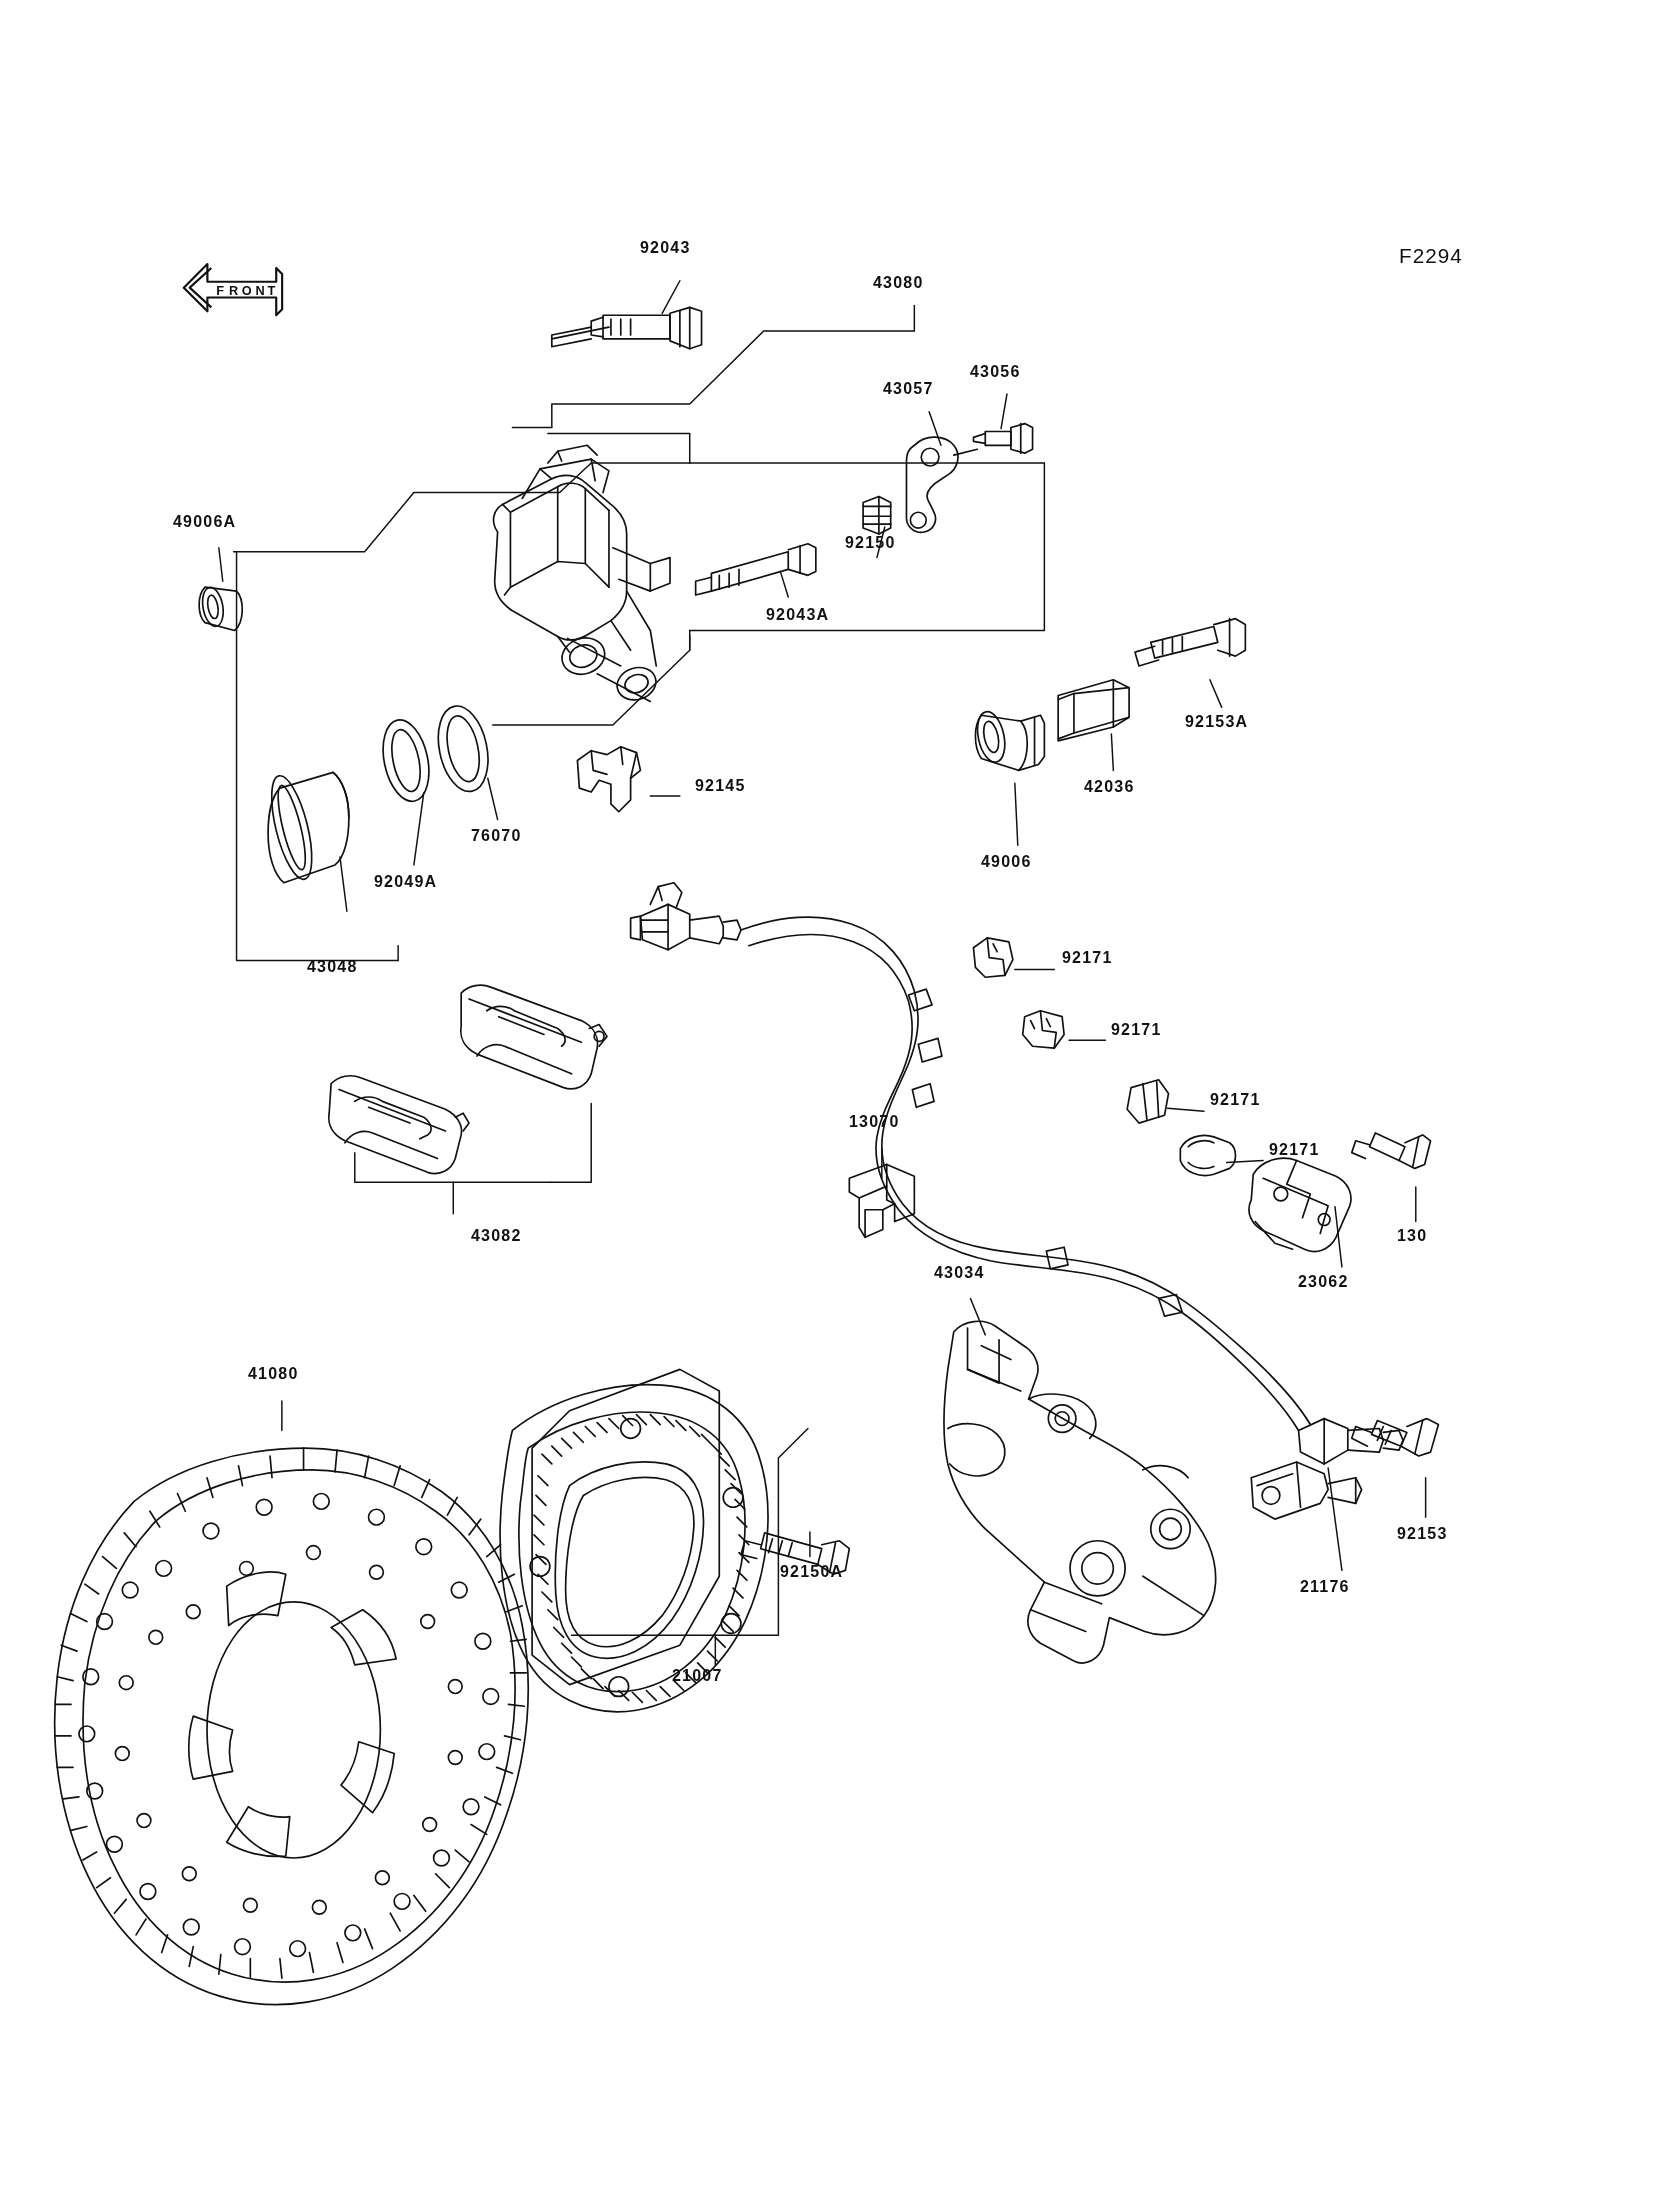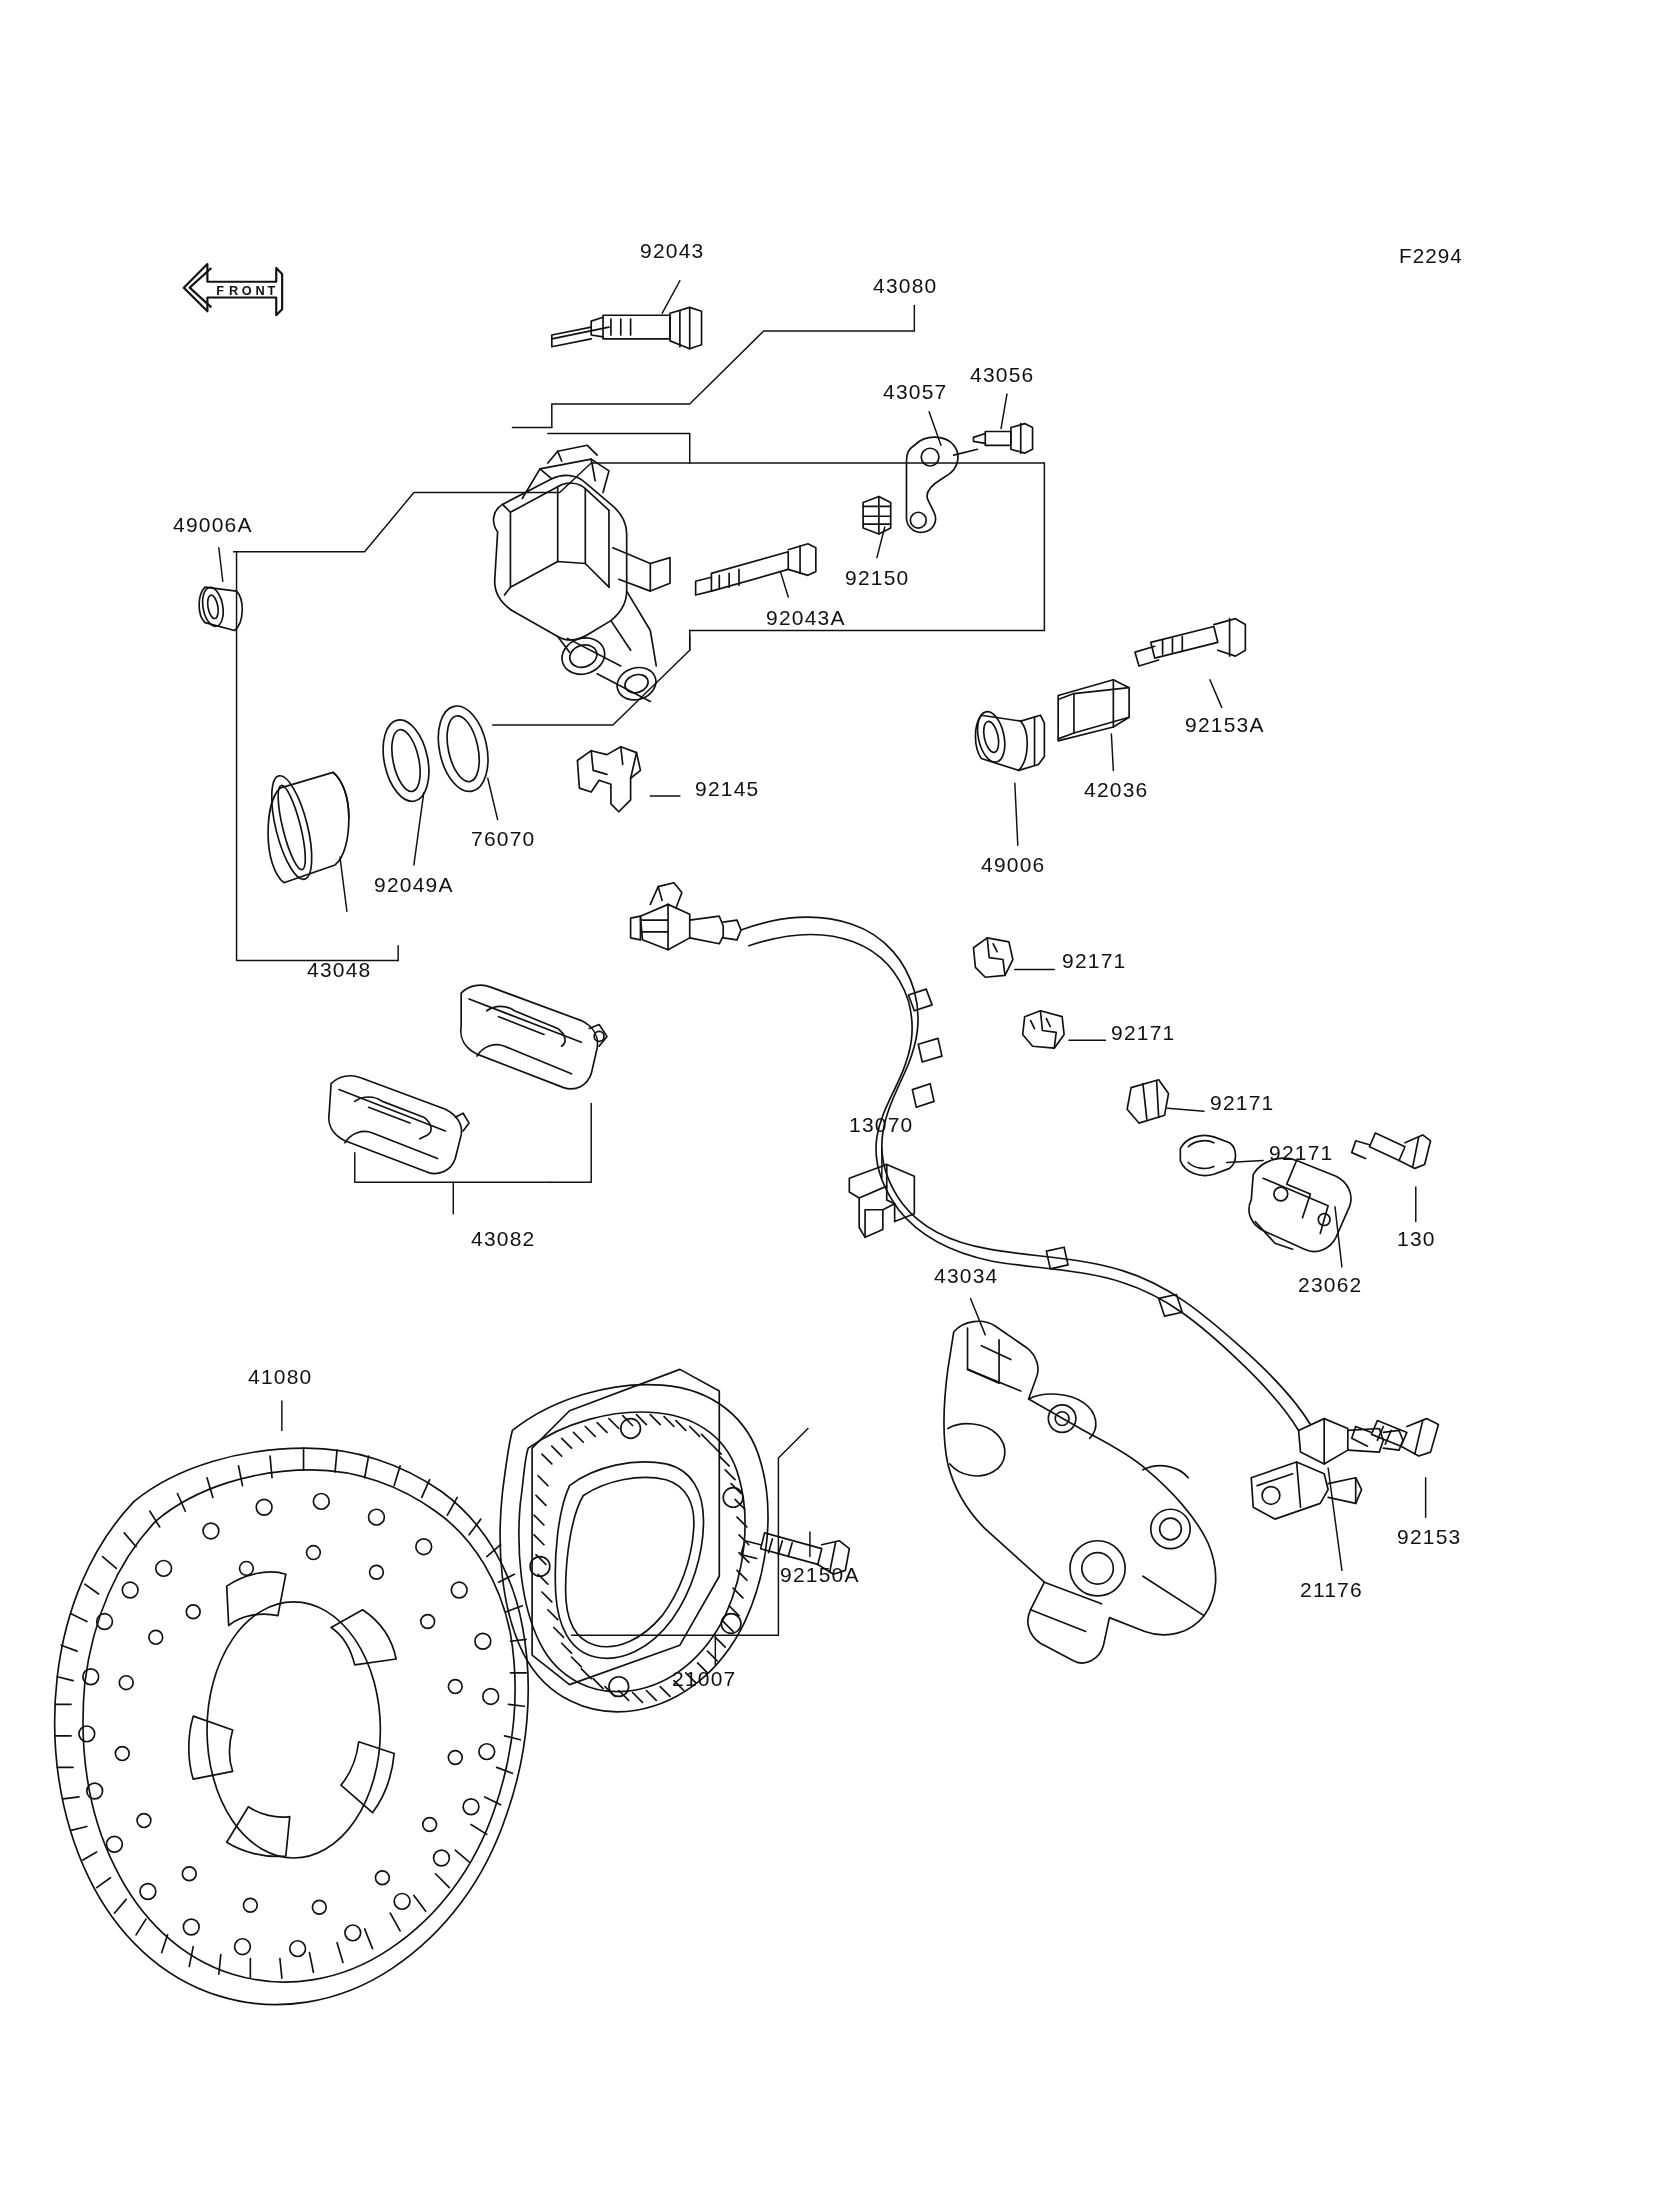--- a/index.html
+++ b/index.html
@@ -17,22 +17,22 @@
   }
   #sheet {
     position: absolute;
     left: 0; top: 0;
     width: 1675px;
     height: 2190px;
   }
   .label {
     position: absolute;
     font-family: "Liberation Sans", sans-serif;
-    font-weight: normal;
-    font-size: 21px;
+    font-weight: bold;
+    font-size: 16px;
     letter-spacing: 1.2px;
     white-space: nowrap;
     color: #111;
   }
   .sheetcode {
     position: absolute;
     font-family: "Liberation Sans", sans-serif;
     font-size: 20.7px;
     letter-spacing: 1px;
     color: #111;
@@ -479,21 +479,21 @@
     </g>
   </svg>
 
   <div class="sheetcode" style="left:1399px; top:244px;">F2294</div>
 
   <div class="label" style="left:640px;  top:239px;">92043</div>
   <div class="label" style="left:873px;  top:274px;">43080</div>
   <div class="label" style="left:883px;  top:380px;">43057</div>
   <div class="label" style="left:970px;  top:363px;">43056</div>
   <div class="label" style="left:173px;  top:513px;">49006A</div>
-  <div class="label" style="left:845px;  top:566px;">92150</div>
+  <div class="label" style="left:845px;  top:534px;">92150</div>
   <div class="label" style="left:766px;  top:606px;">92043A</div>
   <div class="label" style="left:1185px; top:713px;">92153A</div>
   <div class="label" style="left:1084px; top:778px;">42036</div>
   <div class="label" style="left:695px;  top:777px;">92145</div>
   <div class="label" style="left:471px;  top:827px;">76070</div>
   <div class="label" style="left:374px;  top:873px;">92049A</div>
   <div class="label" style="left:981px;  top:853px;">49006</div>
   <div class="label" style="left:307px;  top:918px;margin-top:40px;">43048</div>
   <div class="label" style="left:1062px; top:949px;">92171</div>
   <div class="label" style="left:1111px; top:1021px;">92171</div>

